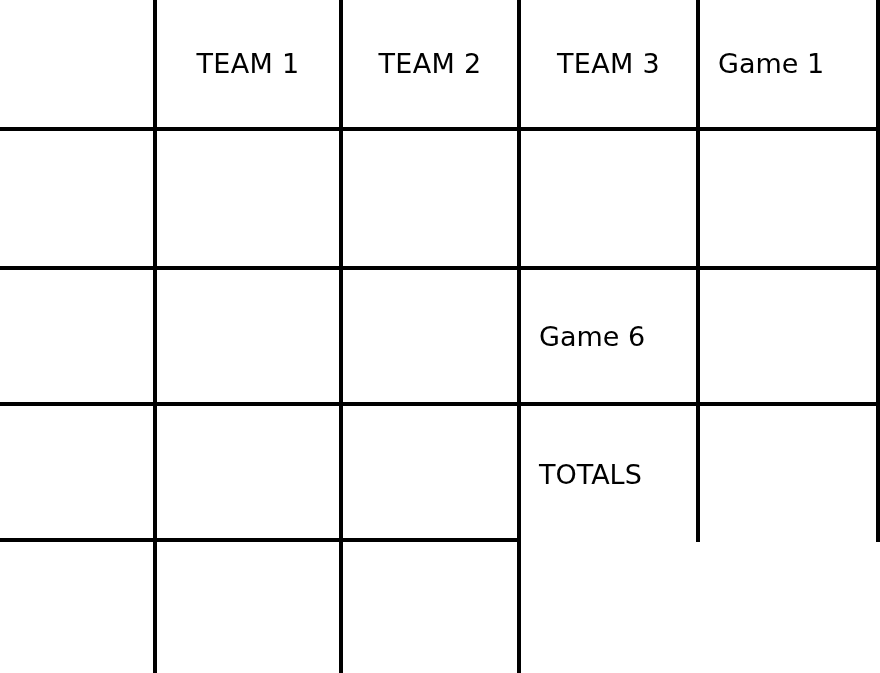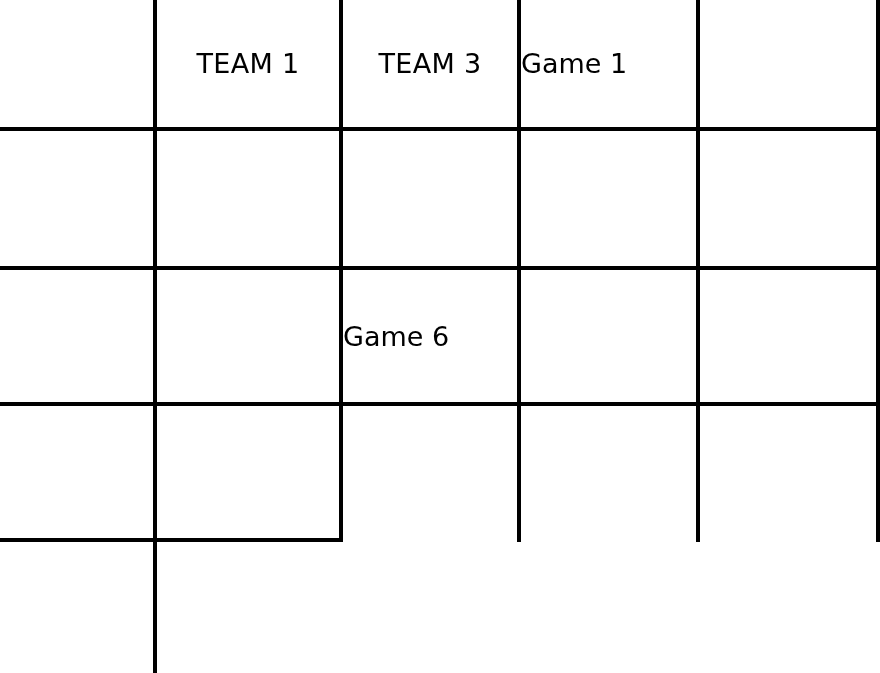--- a/index.html
+++ b/index.html
@@ -65,37 +65,38 @@
   
   .row-label {
     display: flex;
     align-items: center;
     justify-content: flex-start;
     font-size: 27px;
     line-height: 1;
     font-weight: 400;
     white-space: nowrap;
     
-    padding-left: 0px;
+    padding-left: 18px;
   }
 
   
   .data-cell {
     background: #ffffff;
   }
 </style>
 </head>
 <body>
 
 <div id="score-grid">
 
   <div class="cell col-label corner-cell"></div>
 
   <div class="cell header-cell">TEAM 1</div>
 
+  <div class="cell header-cell">TEAM 2</div>
 
   <div class="cell header-cell">TEAM 3</div>
 
 
   <div class="cell col-label row-label">Game 1</div>
 
   <div class="cell data-cell"></div>
 
   <div class="cell data-cell"></div>
 
@@ -115,20 +116,21 @@
   <div class="cell col-label row-label">Game 6</div>
 
   <div class="cell data-cell"></div>
 
   <div class="cell data-cell"></div>
 
   <div class="cell data-cell"></div>
 
   <div class="cell data-cell"></div>
 
+  <div class="cell col-label row-label row-totals-label" style="border-bottom: none;">TOTALS</div>
 
   <div class="cell data-cell" style="border-bottom: none;"></div>
 
   <div class="cell data-cell" style="border-bottom: none;"></div>
 
   <div class="cell data-cell" style="border-bottom: none;"></div>
 
   <div class="cell data-cell" style="border-bottom: none;"></div>
 
 </div>

